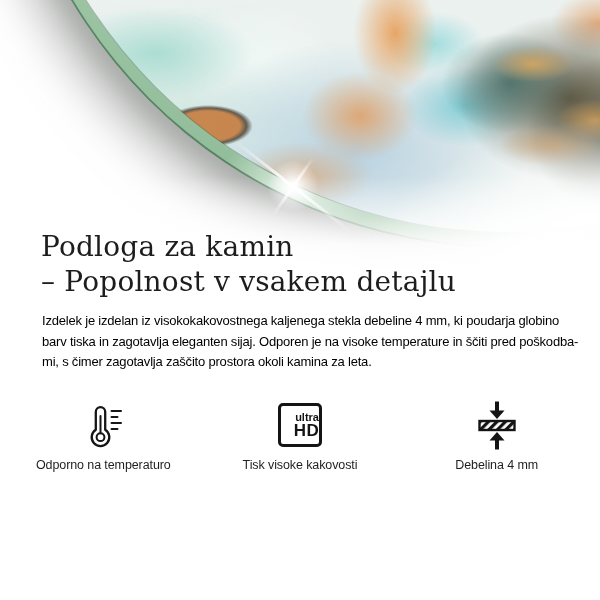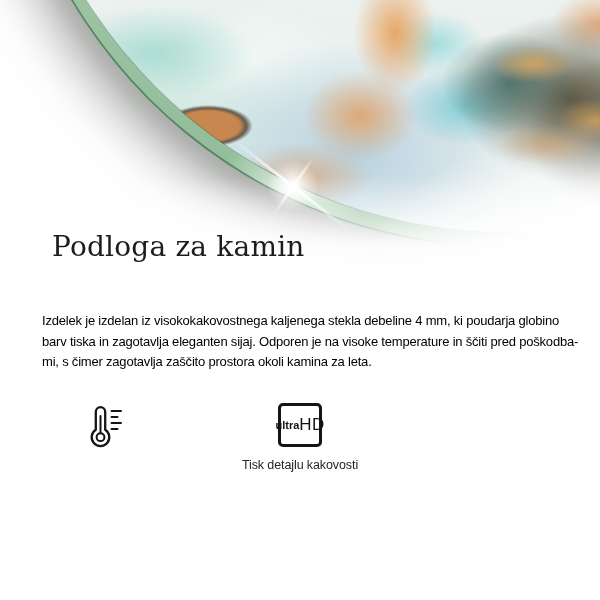--- a/index.html
+++ b/index.html
@@ -55,40 +55,40 @@
   .sparkle .r1{width:150px;left:-75px;top:-1px;transform:rotate(38deg);}
   .sparkle .r2{width:70px;left:-35px;top:-1px;transform:rotate(-55deg);}
 
   .hero::after{content:"";position:absolute;inset:0;pointer-events:none;
     background:
       radial-gradient(420px 300px at 640px 330px, rgba(255,255,255,.97) 40%, rgba(255,255,255,0) 72%),
       linear-gradient(to bottom, rgba(255,255,255,0) 62%, rgba(255,255,255,.92) 86%, #ffffff 96%);
   }
 
   
-  .title{position:absolute;left:52px;top:229px;margin:0;
+  .title{position:absolute;left:41px;top:229px;margin:0;
     font-family:"DejaVu Serif","Liberation Serif",serif;
     font-size:28px;line-height:35px;font-weight:400;color:#1d1d1d;letter-spacing:.2px;}
   .title span{display:block;white-space:nowrap;}
 
   .desc{position:absolute;left:42px;top:311px;margin:0;
     font-size:13px;line-height:20.5px;color:#000000;letter-spacing:-.2px;}
   .desc span{display:block;white-space:nowrap;}
 
   
   .features{position:absolute;left:5px;top:402px;width:590px;
     display:grid;grid-template-columns:repeat(3,1fr);row-gap:16px;}
   .feature{display:flex;flex-direction:column;align-items:center;}
   .icon-box{height:46px;display:flex;align-items:center;justify-content:center;}
   .feature .label{margin-top:10px;font-size:12.5px;color:#1f1f1f;text-align:center;letter-spacing:-.1px;}
 
   .uhd-box{width:38px;height:38px;border:3px solid #141414;border-radius:5px;
-    display:flex;flex-direction:row;align-items:center;justify-content:center;color:#141414;}
+    display:flex;flex-direction:column;align-items:flex-end;justify-content:center;color:#141414;}
   .uhd-box .u-top{font-size:11px;line-height:11px;font-weight:700;}
-  .uhd-box .u-bot{font-size:17px;line-height:16px;font-weight:400;letter-spacing:.3px;}
+  .uhd-box .u-bot{font-size:17px;line-height:16px;font-weight:700;letter-spacing:.3px;}
 
   .edges-shape{width:44px;height:40px;
     background:repeating-linear-gradient(135deg,#141414 0 5.5px, rgba(0,0,0,0) 5.5px 10px);
     clip-path:polygon(0% 100%, 100% 0%, 100% 100%);}
 </style>
 </head>
 <body>
 
 <div class="hero">
   <div class="glass-outer">
@@ -96,20 +96,21 @@
   </div>
   <div class="sparkle">
     <i class="glow"></i>
       <i class="ray r1"></i>
       <i class="ray r2"></i>
   </div>
 </div>
 
 <h1 class="title">
   <span>Podloga za kamin</span>
+  <span>– Popolnost v vsakem detajlu</span>
 </h1>
 
 <p class="desc">
   <span>Izdelek je izdelan iz visokokakovostnega kaljenega stekla debeline 4 mm, ki poudarja globino</span>
   <span>barv tiska in zagotavlja eleganten sijaj. Odporen je na visoke temperature in ščiti pred poškodba-</span>
   <span>mi, s čimer zagotavlja zaščito prostora okoli kamina za leta.</span>
 </p>
 
 <div class="features">
 
@@ -118,29 +119,47 @@
       <svg width="46" height="46" viewBox="0 0 46 46" fill="none">
         <path d="M25.2 27.8 V9.8 a4.7 4.7 0 0 0 -9.4 0 v18 a8.8 8.8 0 1 0 9.4 0 Z" stroke="#161616" stroke-width="2.3" stroke-linejoin="round"></path>
         <circle cx="20.5" cy="35.2" r="3.9" stroke="#161616" stroke-width="2"></circle>
         <line x1="20.5" y1="31.3" x2="20.5" y2="14" stroke="#161616" stroke-width="2" stroke-linecap="round"></line>
         <line x1="31.5" y1="9" x2="41" y2="9" stroke="#161616" stroke-width="2" stroke-linecap="round"></line>
         <line x1="31.5" y1="15" x2="37.5" y2="15" stroke="#161616" stroke-width="2" stroke-linecap="round"></line>
         <line x1="31.5" y1="21" x2="41" y2="21" stroke="#161616" stroke-width="2" stroke-linecap="round"></line>
         <line x1="31.5" y1="27" x2="37.5" y2="27" stroke="#161616" stroke-width="2" stroke-linecap="round"></line>
       </svg>
     </div>
+    <div class="label">Odporno na temperaturo</div>
   </div>
 
   <div class="feature">
     <div class="icon-box">
       <div class="uhd-box">
         <span class="u-top">ultra</span>
         <span class="u-bot">HD</span>
       </div>
     </div>
-    <div class="label">Tisk detajlu kakovosti</div>
+    <div class="label">Tisk visoke kakovosti</div>
   </div>
 
 
 
 
+  <div class="feature">
+    <div class="icon-box">
+      <svg width="46" height="50" viewBox="0 0 46 50" fill="none">
+        <defs>
+          <pattern id="hatch4" width="6" height="6" patternUnits="userSpaceOnUse" patternTransform="rotate(45)">
+            <rect width="3.2" height="6" fill="#141414"></rect>
+          </pattern>
+        </defs>
+        <rect x="21" y="1.5" width="4" height="9.5" fill="#141414"></rect>
+        <polygon points="15.5,10.5 30.5,10.5 23,19" fill="#141414"></polygon>
+        <rect x="5.5" y="21" width="35" height="9" fill="url(#hatch4)" stroke="#141414" stroke-width="2.4"></rect>
+        <polygon points="15.5,40.5 30.5,40.5 23,32" fill="#141414"></polygon>
+        <rect x="21" y="40" width="4" height="9.5" fill="#141414"></rect>
+      </svg>
+    </div>
+    <div class="label">Debelina 4 mm</div>
+  </div>
 
 </div>
 
 </body></html>

